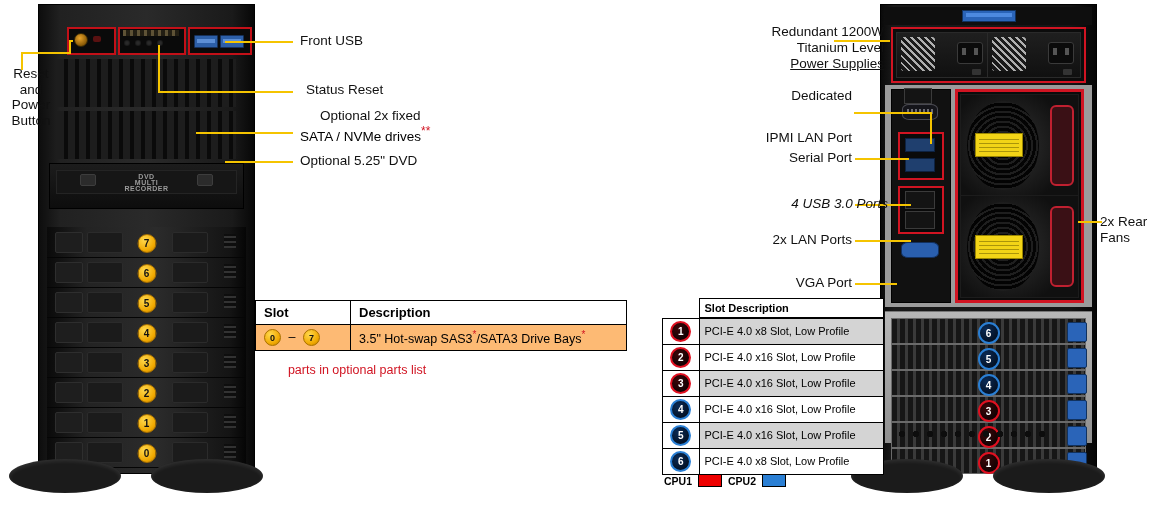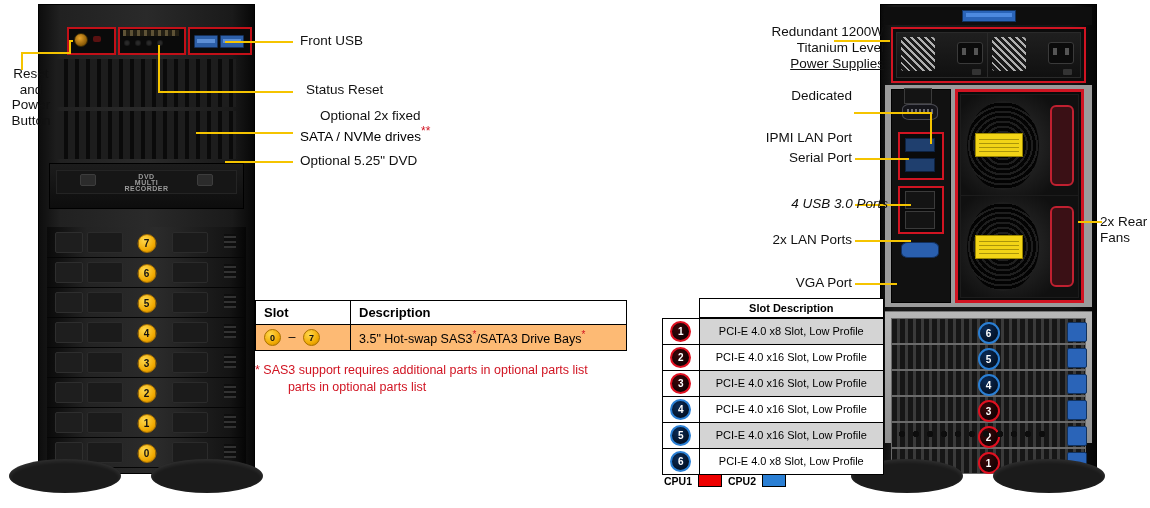--- a/index.html
+++ b/index.html
@@ -123,21 +123,21 @@
   #bay-table td,#bay-table th{border:1px solid #000;padding:4px 8px;font-size:12.5px;text-align:left;}
   #bay-table th{background:#fff;font-weight:bold;font-size:13px;}
   #bay-table td{background:#fdba74;}
   .bay-chip{display:inline-flex;align-items:center;justify-content:center;width:15px;height:15px;border-radius:50%;
      background:radial-gradient(circle at 35% 30%,#ffd84d,#f0a800 65%,#b87800);border:1px solid #a87000;
      font-size:9px;font-weight:bold;color:#111;vertical-align:middle;}
   .sup{color:#d11422;font-size:10px;vertical-align:super;}
   #bay-notes{position:absolute;left:255px;top:362px;width:400px;color:#d11422;font-size:12.5px;line-height:16.5px;}
 
   #pci-table{position:absolute;left:662px;top:298px;width:222px;}
-  #pci-table th,#pci-table td{border:1px solid #000;font-size:11px;padding:3px 5px;text-align:center;}
+  #pci-table th,#pci-table td{border:1px solid #000;font-size:11px;padding:3px 5px;text-align:left;}
   #pci-table th{background:#fff;font-weight:bold;}
   #pci-table thead th{border-bottom:2px solid #000;}
   #pci-table tbody tr:nth-child(odd) td{background:#d4d4d4;}
   #pci-table tbody tr:nth-child(even) td{background:#fff;}
   #pci-table td.numcell{width:26px;padding:2px;text-align:center;background:#fff !important;border-right:1px solid #000;}
   .slot-dot{display:inline-flex;align-items:center;justify-content:center;width:17px;height:17px;border-radius:50%;
      font-size:10px;font-weight:bold;color:#fff;}
   .slot-dot.cpu1{background:radial-gradient(circle at 35% 30%,#3a0608,#130203 72%);border:2px solid #e01020;}
   .slot-dot.cpu2{background:radial-gradient(circle at 35% 30%,#0a2a55,#041226 72%);border:2px solid #2a7fd4;}
   #cpu-legend{position:absolute;left:664px;top:474px;display:flex;align-items:center;gap:6px;font-size:10.5px;font-weight:bold;}
@@ -273,21 +273,20 @@
         <span class="bay-chip">0</span>
         <span style="padding:0 4px;">–</span>
         <span class="bay-chip">7</span>
       </td>
       <td><span>3.5" Hot-swap  SAS3</span><span class="sup">*</span><span>/SATA3 Drive Bays</span><span class="sup">*</span></td>
     </tr>
   </tbody>
 </table>
 
 <div id="bay-notes">
-  <div>* SAS3 support requires additional parts in optional parts list</div>
   <div style="white-space:pre;padding-left:19px;">    parts in optional parts list</div>
 </div>
 
 <div class="case" id="rear-case">
 
   <div class="rear-top">
     <div class="rear-handle"></div>
   </div>
 
   <div class="psu-box">

